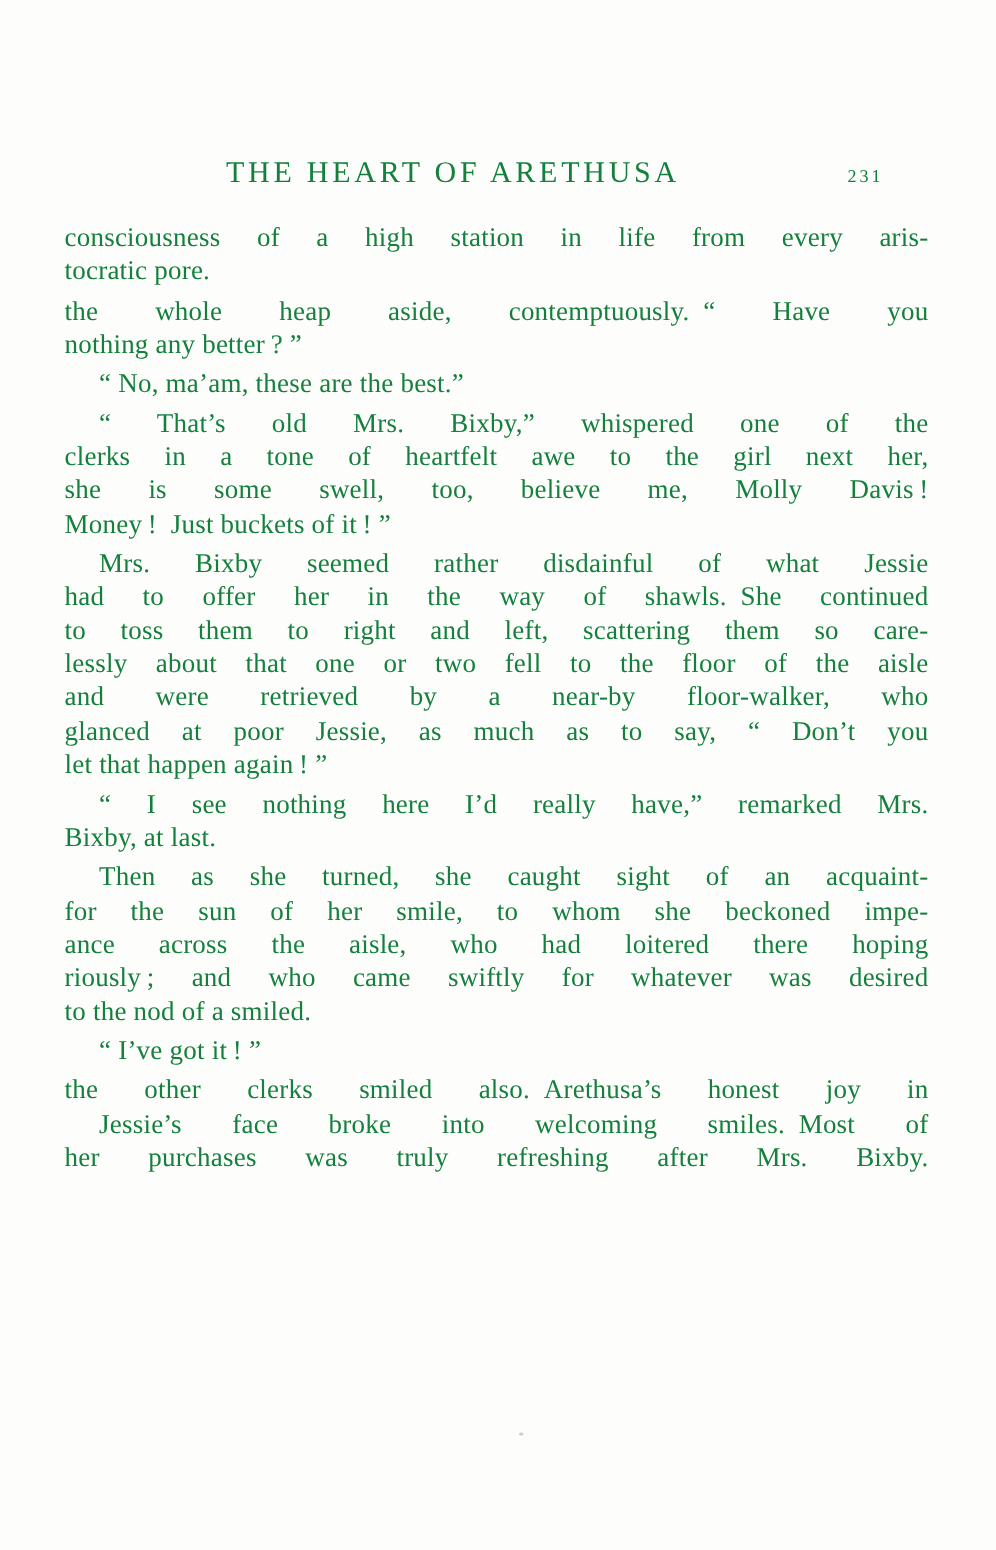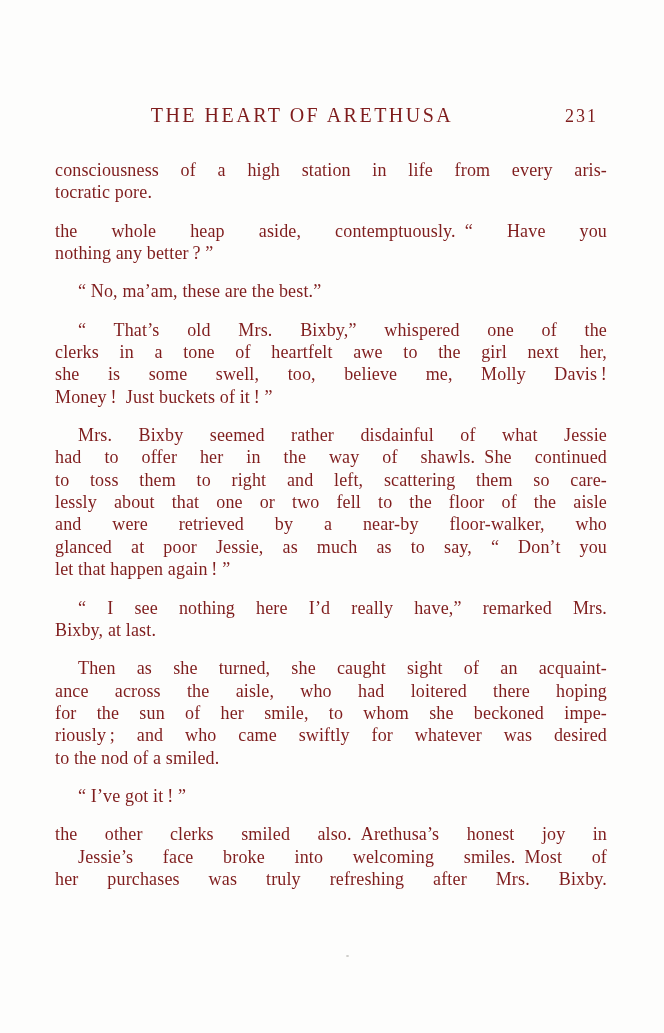--- a/index.html
+++ b/index.html
@@ -5,49 +5,49 @@
   html, body { margin: 0; padding: 0; }
   body {
     width: 664px; height: 1033px;
     background: #ffffff;
     font-family: "Liberation Serif", serif;
   }
   .page {
     position: relative;
     width: 664px; height: 1033px;
     background: #fdfdfc;
-    color: #7f1d1d;
+    color: #15803d;
     overflow: hidden;
   }
   .running-header {
     position: absolute;
     left: 39px; top: 104px; width: 584px;
     display: flex; align-items: baseline;
   }
   .running-title {
     flex: 1;
     text-align: center;
     font-size: 20px;
     letter-spacing: 2.5px;
     white-space: nowrap;
   }
   .folio {
     width: 58px;
     text-align: left;
-    font-size: 18px;
+    font-size: 12px;
     letter-spacing: 2px;
   }
   .text-block {
     position: absolute;
     left: 39px; top: 143px; width: 584px;
     font-size: 18px;
     line-height: 22.35px;
     letter-spacing: 0.15px;
   }
-  .para { margin: 16px; }
+  .para { margin: 4px; }
   .line { white-space: normal; }
   .line.just { text-align: justify; text-align-last: justify; }
   .line.indent { text-indent: 23px; }
   .scan-artifact {
     position: absolute;
     left: 346px; top: 955px;
     width: 3px; height: 2px;
     background: #b9b6b2;
     border-radius: 50%;
     opacity: 0.7;
@@ -89,22 +89,22 @@
         <div class="line just">and were retrieved by a near-by floor-walker, who</div>
         <div class="line just">glanced at poor Jessie, as much as to say, “ Don’t you</div>
         <div class="line">let that happen again ! ”</div>
       </div>
       <div class="para">
         <div class="line just indent">“ I see nothing here I’d really have,” remarked Mrs.</div>
         <div class="line">Bixby, at last.</div>
       </div>
       <div class="para">
         <div class="line just indent">Then as she turned, she caught sight of an acquaint-</div>
+        <div class="line just">for the sun of her smile, to whom she beckoned impe-</div>
         <div class="line just">ance across the aisle, who had loitered there hoping</div>
-        <div class="line just">for the sun of her smile, to whom she beckoned impe-</div>
         <div class="line just">riously ; and who came swiftly for whatever was desired</div>
         <div class="line">to the nod of a smiled.</div>
       </div>
       <div class="para">
         <div class="line indent">“ I’ve got it ! ”</div>
       </div>
       <div class="para">
         <div class="line just">the other clerks smiled also. Arethusa’s honest joy in</div>
         <div class="line just indent">Jessie’s face broke into welcoming smiles. Most of</div>
         <div class="line just">her purchases was truly refreshing after Mrs. Bixby.</div>

